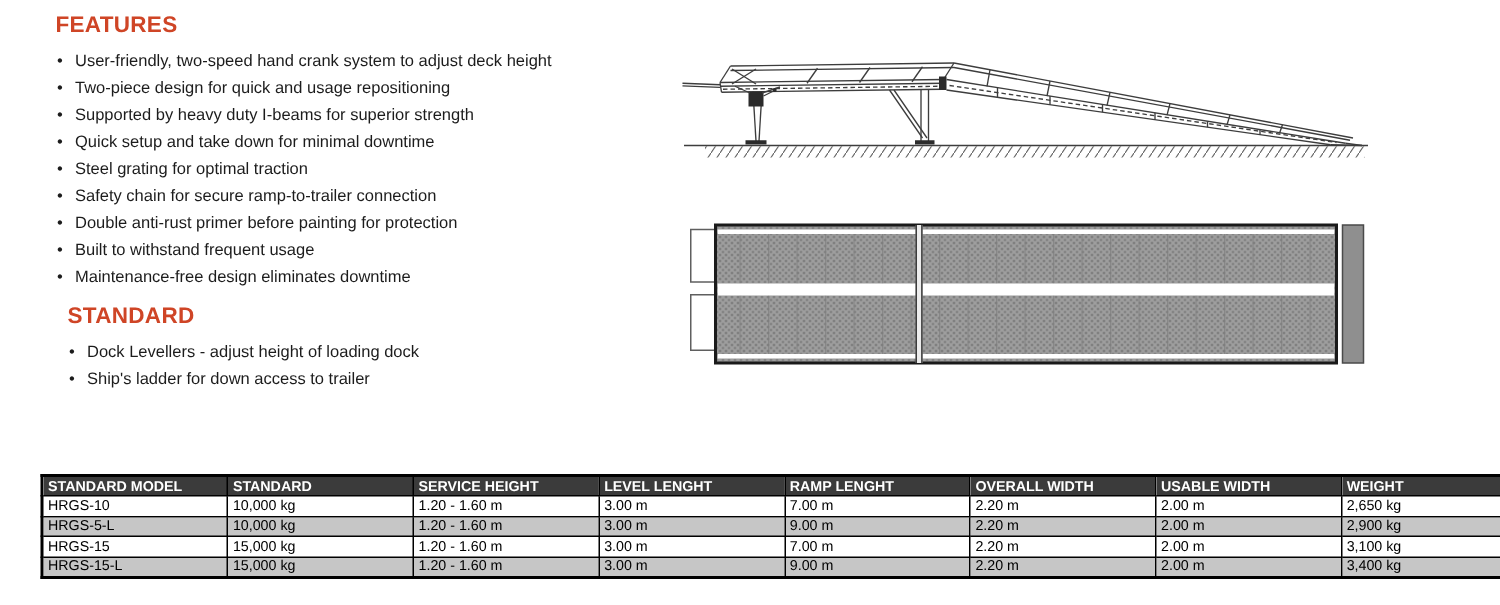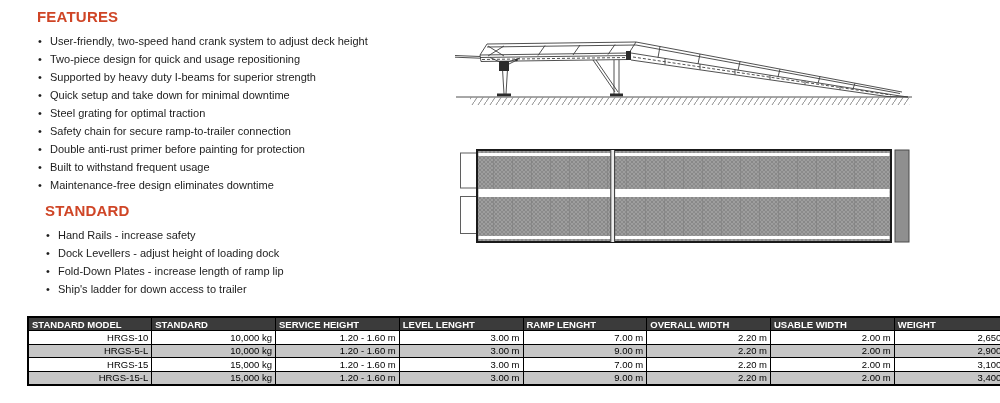--- a/index.html
+++ b/index.html
@@ -61,21 +61,20 @@
     overflow: hidden;
     font-size: 9.5px;
   }
   .spec-table td {
     padding: 0 3px;
     height: 12.5px;
     border: 1px solid #000000;
     color: #000000;
     white-space: nowrap;
     overflow: hidden;
-    text-align: right;
   }
   .spec-table tbody tr:nth-child(odd)  { background: #ffffff; }
   .spec-table tbody tr:nth-child(even) { background: #c6c6c6; }
 </style>
 </head>
 <body>
 
 <div class="page">
 
   <div class="features-block">
@@ -89,23 +88,21 @@
       <li>Safety chain for secure ramp-to-trailer connection</li>
       <li>Double anti-rust primer before painting for protection</li>
       <li>Built to withstand frequent usage</li>
       <li>Maintenance-free design eliminates downtime</li>
     </ul>
   </div>
 
   <div class="options-block">
     <h2 class="section-heading">STANDARD</h2>
     <ul class="bullet-list">
-      <li>Hand Rails - increase safety</li>
       <li>Dock Levellers - adjust height of loading dock</li>
-      <li>Fold-Down Plates - increase length of ramp lip</li>
       <li>Ship's ladder for down access to trailer</li>
     </ul>
   </div>
 
   <div class="side-view-wrap">
     <svg width="470" height="80" viewBox="0 0 470 80">
       <defs>
         <pattern id="hatch" width="6" height="9" patternUnits="userSpaceOnUse">
           <line x1="6" y1="0" x2="0" y2="9" stroke="#5a5a5a" stroke-width="0.7"></line>
         </pattern>

